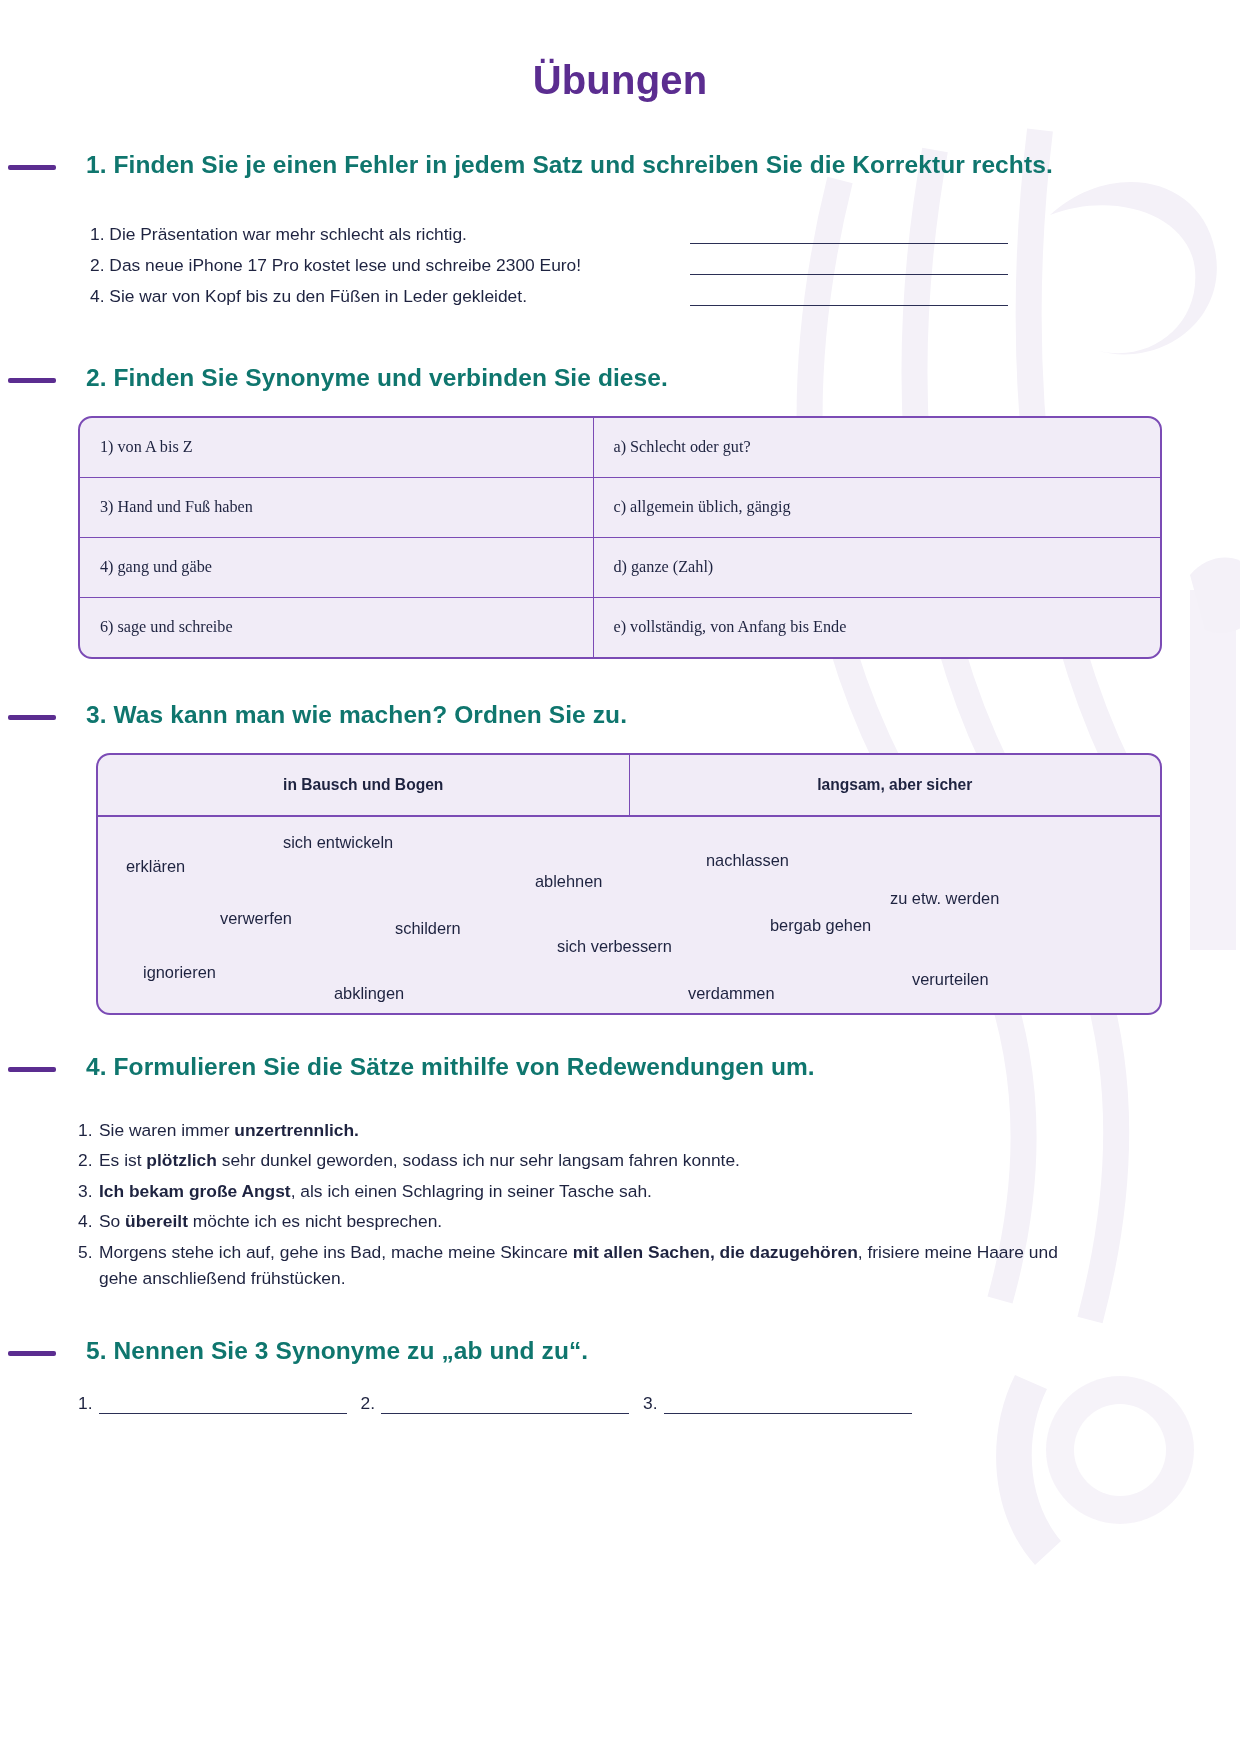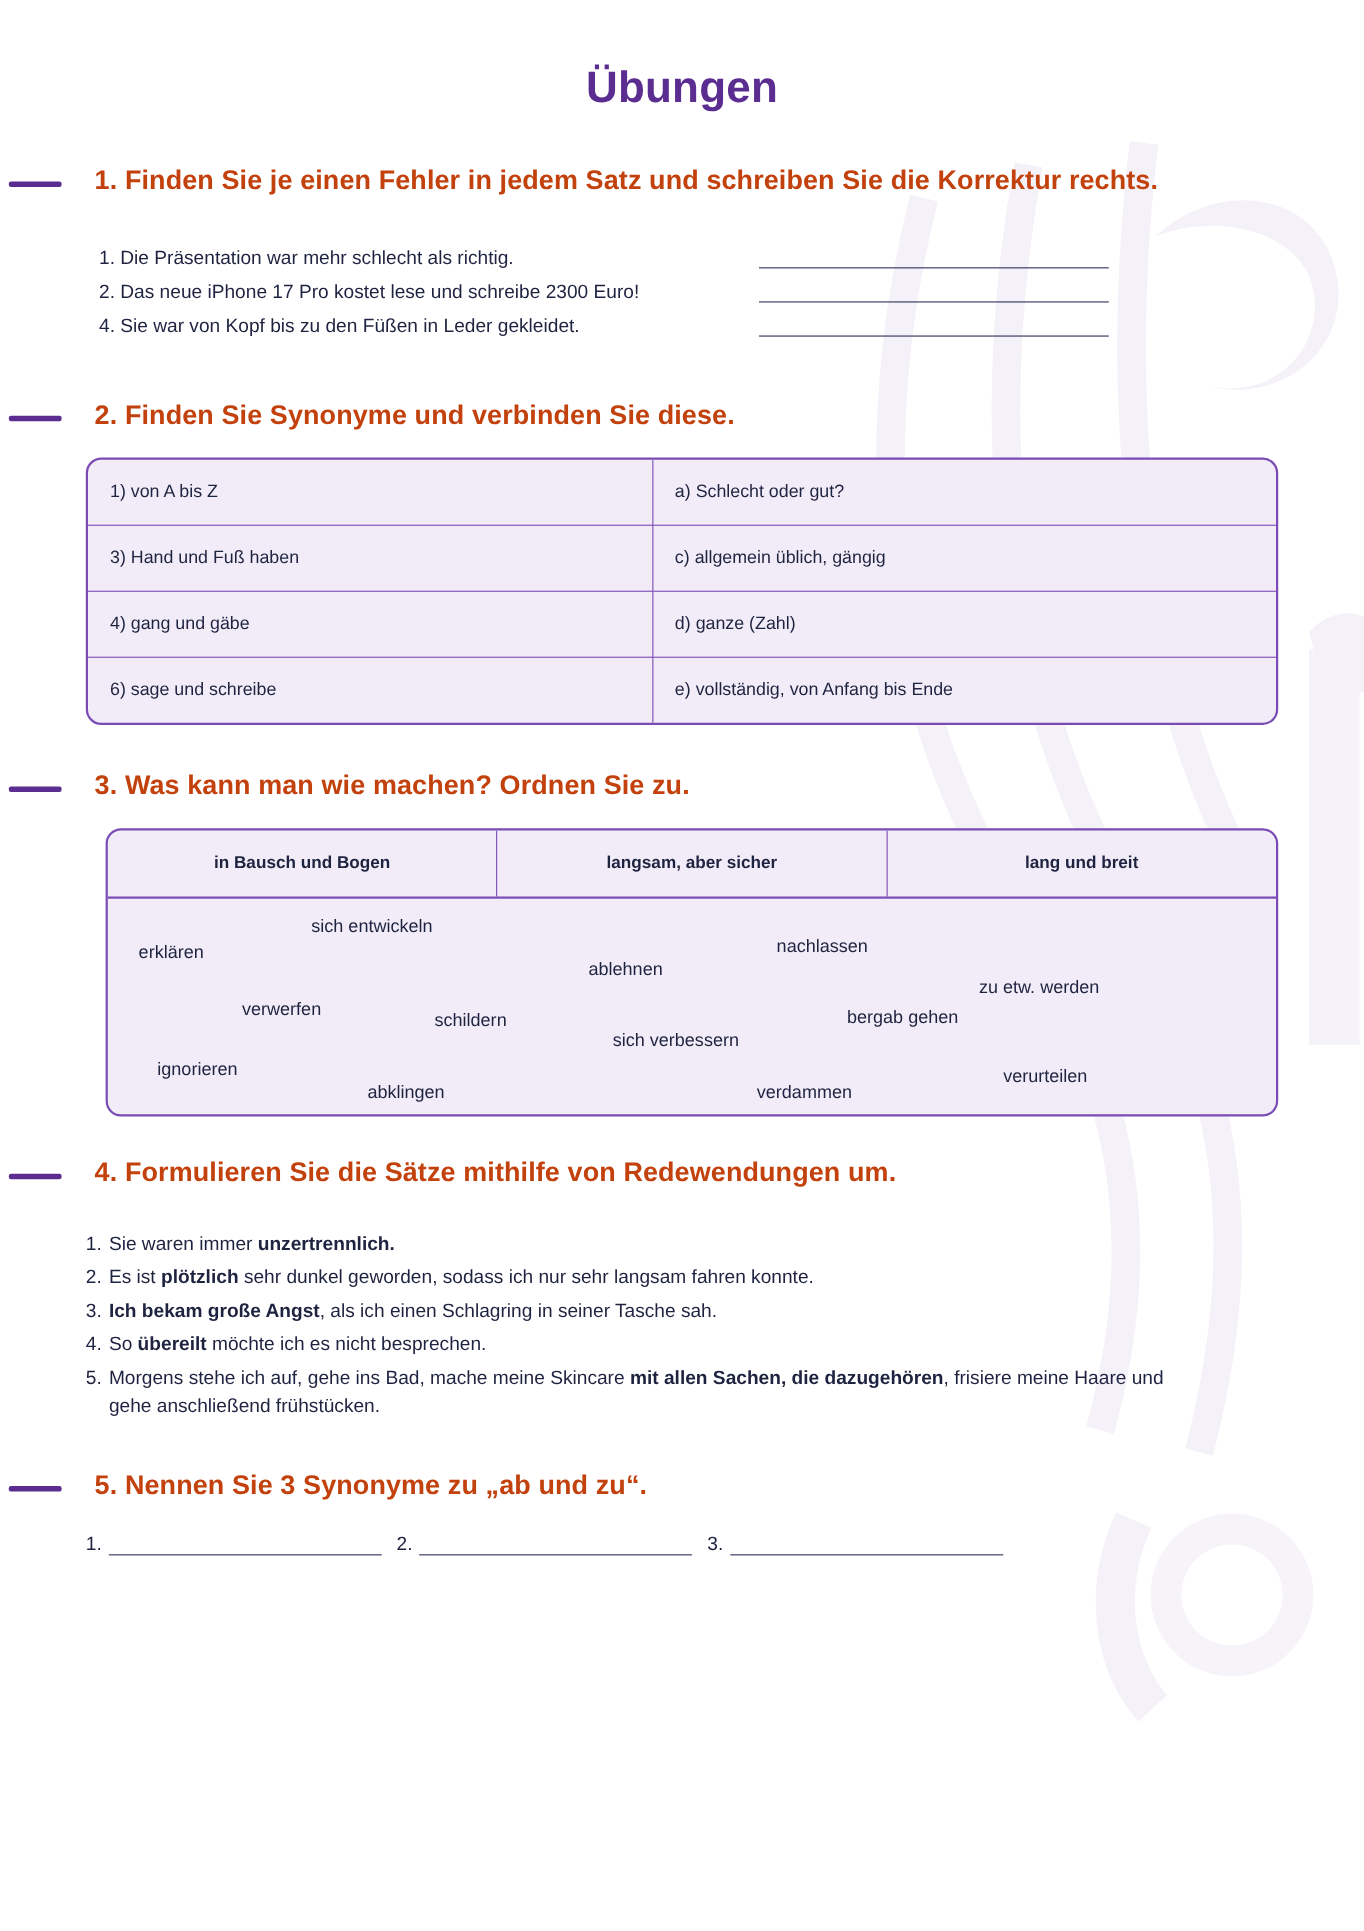--- a/index.html
+++ b/index.html
@@ -63,21 +63,21 @@
     left: 8px;
     top: 16px;
     width: 48px;
     height: 5px;
     background: #5b2d90;
     border-radius: 2px;
   }
   .heading {
     margin-left: 86px;
     margin-right: 170px;
-    color: #c2410c;
+    color: #0f766e;
     font-size: 24.5px;
     font-weight: bold;
     line-height: 1.30;
     letter-spacing: 0.1px;
   }
 
   
   .ex1 { margin-top: 40px; padding-left: 78px; }
   .ex1-row {
     display: flex;
@@ -115,20 +115,21 @@
     border-collapse: collapse;
     table-layout: fixed;
   }
   .syn-table td {
     border: 1.3px solid #7b4bb5;
     padding: 20px 20px;
     color: #1e2340;
     font-size: 16.2px;
     vertical-align: middle;
     height: 57px;
+    font-family: Liberation Serif, serif;
   }
   .syn-table tr:first-child td { border-top: none; }
   .syn-table tr:last-child td { border-bottom: none; }
   .syn-table td:first-child { border-left: none; width: 47.5%; }
   .syn-table td:last-child { border-right: none; }
 
   
   .ex3-wrap { margin: 22px 78px 0 96px; }
   .cat-head {
     display: flex;
@@ -276,21 +277,20 @@
         <span class="dash"></span>
         <h2 class="heading">3. Was kann man wie machen? Ordnen Sie zu.</h2>
       </div>
 
       <div class="ex3-wrap">
         <div class="pbox">
 
           <div class="cat-head">
             <div class="cat-cell">in Bausch und Bogen</div>
             <div class="cat-cell">langsam, aber sicher</div>
-            <div class="cat-cell">lang und breit</div>
           </div>
 
           <div class="wordcloud">
             <span class="word" style="left:185px; top:16px;">sich entwickeln</span>
             <span class="word" style="left:28px;  top:40px;">erklären</span>
             <span class="word" style="left:608px; top:34px;">nachlassen</span>
             <span class="word" style="left:437px; top:55px;">ablehnen</span>
             <span class="word" style="left:792px; top:72px;">zu etw. werden</span>
             <span class="word" style="left:122px; top:92px;">verwerfen</span>
             <span class="word" style="left:297px; top:102px;">schildern</span>

